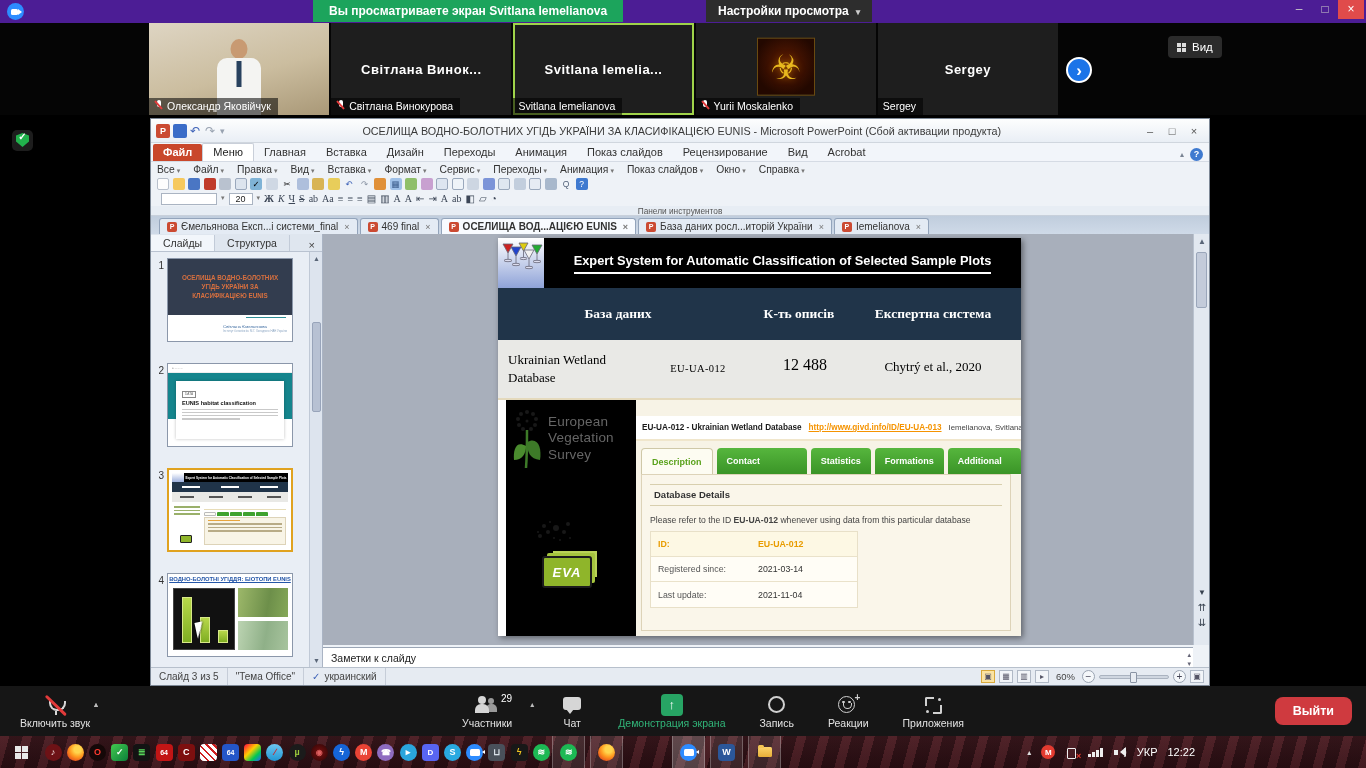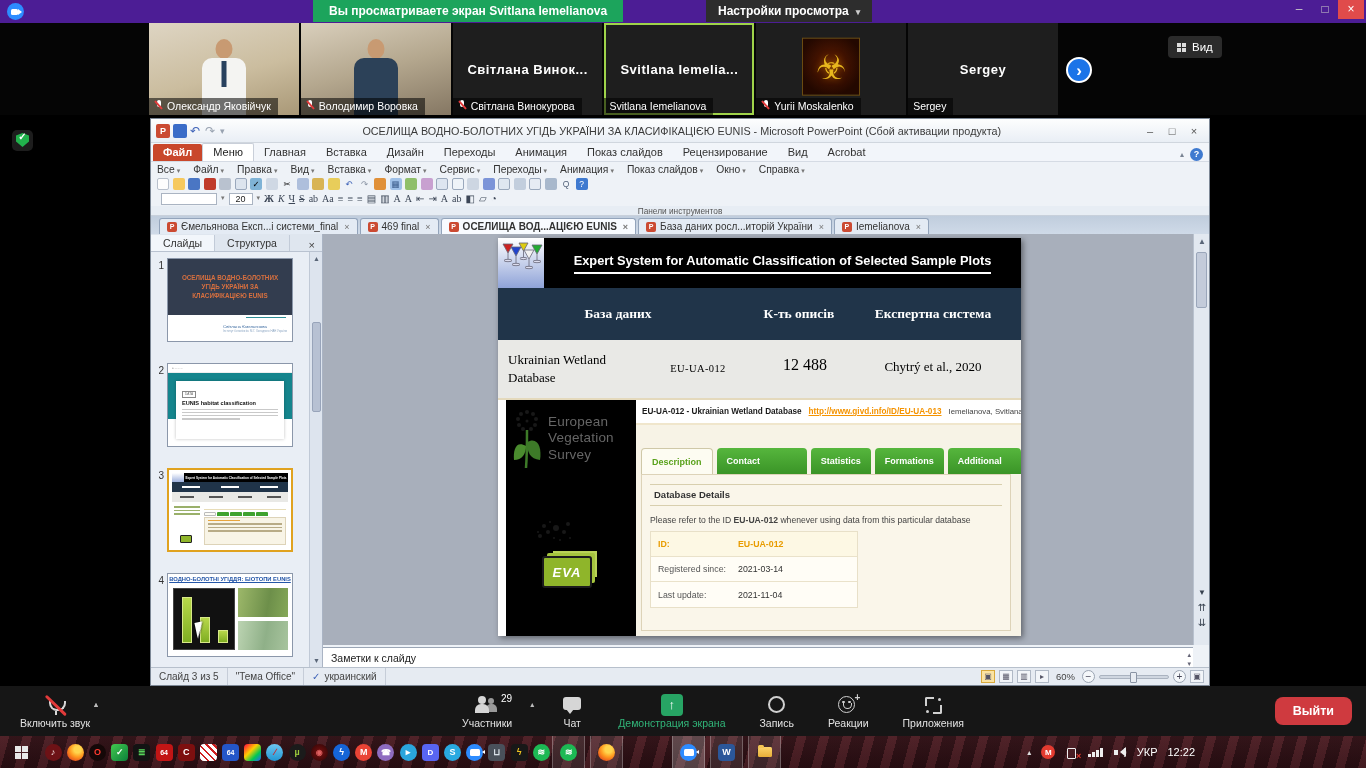--- a/index.html
+++ b/index.html
@@ -157,34 +157,34 @@
 .sq{text-decoration-style:wavy;text-decoration-color:#e03020;text-decoration-thickness:1px;text-underline-offset:2px}
 .sep{position:absolute;left:0;top:160px;right:0;height:2px;background:#e4d9bc}
 .web{position:absolute;left:0;top:162px;right:0;bottom:0}
 .wleft{position:absolute;left:8px;top:0;width:138px;bottom:0;background:#000000;border-right:1px solid #eee}
 .evs{position:absolute;left:4px;top:6px;display:flex;gap:4px}
 .evstxt{font-size:13.5px;color:#666;line-height:1.22;padding-top:8px;letter-spacing:.2px}
 .eva{position:absolute;left:30px;top:148px;width:58px;height:40px}
 .evafold{position:absolute;left:6px;top:8px;width:50px;height:32px;background:#8fb52a;border:2px solid #1c1c1c;border-radius:3px;box-shadow:4px -4px 0 -1px #a5c43e,8px -8px 0 -3px #b9d258;color:#fff;font-weight:bold;font-style:italic;font-size:13px;text-align:center;line-height:29px;letter-spacing:1px}
 .burst{position:absolute;left:2px;top:-14px;width:4px;height:4px;border-radius:50%;background:#181818;box-shadow:8px -4px 0 #181818,16px -8px 0 1px #181818,24px -4px 0 #181818,14px 2px 0 -1px #181818,4px -10px 0 #181818,20px 4px 0 -1px #181818,28px -12px 0 #181818,10px -14px 0 -1px #181818,-2px -4px 0 -1px #181818,30px 2px 0 -1px #181818}
 .wright{position:absolute;left:138px;right:0;top:0;bottom:0;background:#f7f3e6}
-.whead{position:absolute;left:0;right:0;top:0;height:25px;background:#fff;border-bottom:2px solid #f0e6cc;display:flex;align-items:center;gap:7px;padding:0 6px;white-space:nowrap;overflow:hidden}
+.whead{position:absolute;left:0;right:0;top:16px;height:25px;background:#fff;border-bottom:2px solid #f0e6cc;display:flex;align-items:center;gap:7px;padding:0 6px;white-space:nowrap;overflow:hidden}
 .wt1{font-weight:bold;font-size:8.2px;color:#1a1a1a}
 .wurl{font-weight:bold;font-size:8.2px;color:#f59300;text-decoration:underline}
 .wauth,.wplots{font-size:7.8px;color:#444}
 .wtabs{position:absolute;left:5px;top:48px;display:flex;gap:4px;height:26px}
 .wtab{background:linear-gradient(#56b63d,#3a9427);color:#fff;font-weight:bold;font-size:9px;border-radius:4px 4px 0 0;padding:0 10px;line-height:26px}
 .wtab.act{background:#fdfcf2;color:#5aa21c;border:1px solid #cfc8a8;border-bottom:none}
 .wpanel{position:absolute;left:5px;right:10px;top:74px;bottom:5px;background:#faf6ea;border:1px solid #ddd3b8}
 .dbd{margin:9px 8px 0;font-weight:bold;font-size:9.5px;color:#333;border-top:1px solid #d8cfae;border-bottom:1px solid #d8cfae;padding:4px 4px 5px}
 .wnote{margin:9px 8px 6px;font-size:8.6px;color:#444}
 .dtable{margin:2px 8px;width:208px;border:1px solid #e8e0c8;background:#fffdf6}
 .drow{display:flex;height:25px;align-items:center;border-bottom:1px solid #eae2ca;font-size:8.8px;padding:0 7px}
 .drow:last-child{border-bottom:none}
-.drow .k{width:80px;color:#555}
+.drow .k{width:100px;color:#555}
 .drow .v{color:#333}
 .drow.hl{background:#fdf8e4}
 .drow.hl .k,.drow.hl .v{color:#e89c00;font-weight:bold}
 
 #zbar{position:absolute;left:0;top:686px;width:1366px;height:50px;background:#161616}
 .zgrp{position:absolute;top:0;height:50px;display:flex;align-items:center}
 .zbtn{position:relative;display:flex;flex-direction:column;align-items:center;justify-content:center;gap:2px;height:50px;padding:0 10px;color:#e3e3e3;font-size:10.5px;white-space:nowrap}
 .zbtn .lbl{line-height:11px}
 .zbtn.accent{color:#31b579}
 .zchev{color:#bbb;font-size:8px;margin:14px 2px 0 -6px;align-self:flex-start}
@@ -260,30 +260,20 @@
   <div id="tiles">
       <div class="tile">
         <div class="photo1 person">
           <div class="hd"></div>
           <div class="bd"></div>
           <div class="tie"></div>
         </div>
         <div class="nlabel">
           <span class="mmic"></span>
           <span>Олександр Яковійчук</span>
-        </div>
-      </div>
-      <div class="tile">
-        <div class="photo2 person dark">
-          <div class="hd"></div>
-          <div class="bd"></div>
-        </div>
-        <div class="nlabel">
-          <span class="mmic"></span>
-          <span>Володимир Воровка</span>
         </div>
       </div>
       <div class="tile">
         <div class="dname">Світлана Винок...</div>
         <div class="nlabel">
           <span class="mmic"></span>
           <span>Світлана Винокурова</span>
         </div>
       </div>
       <div class="tile active">

